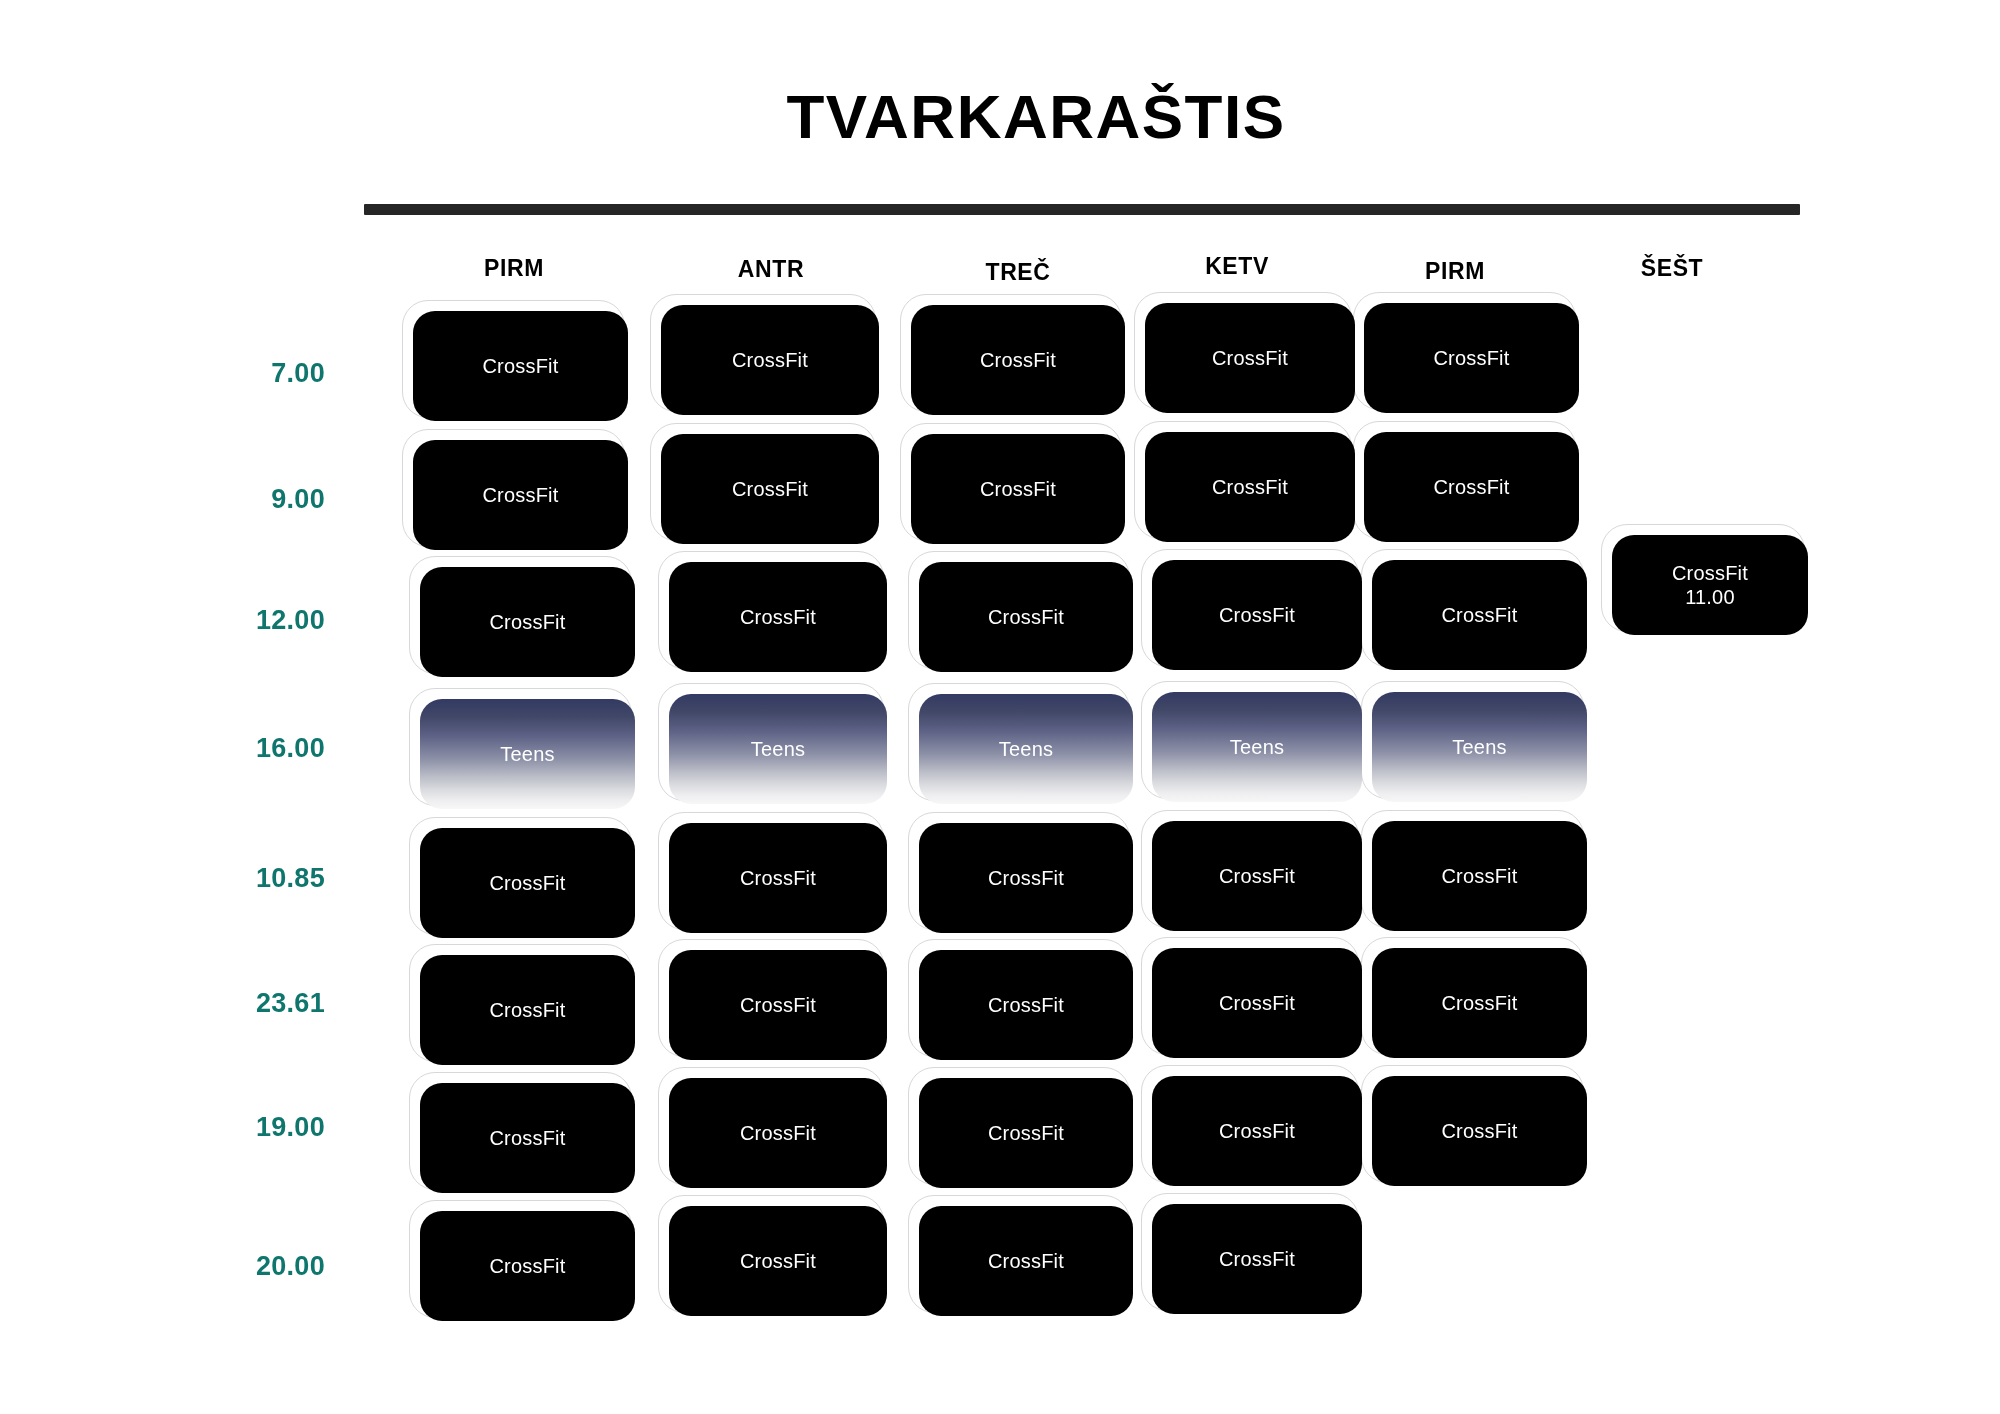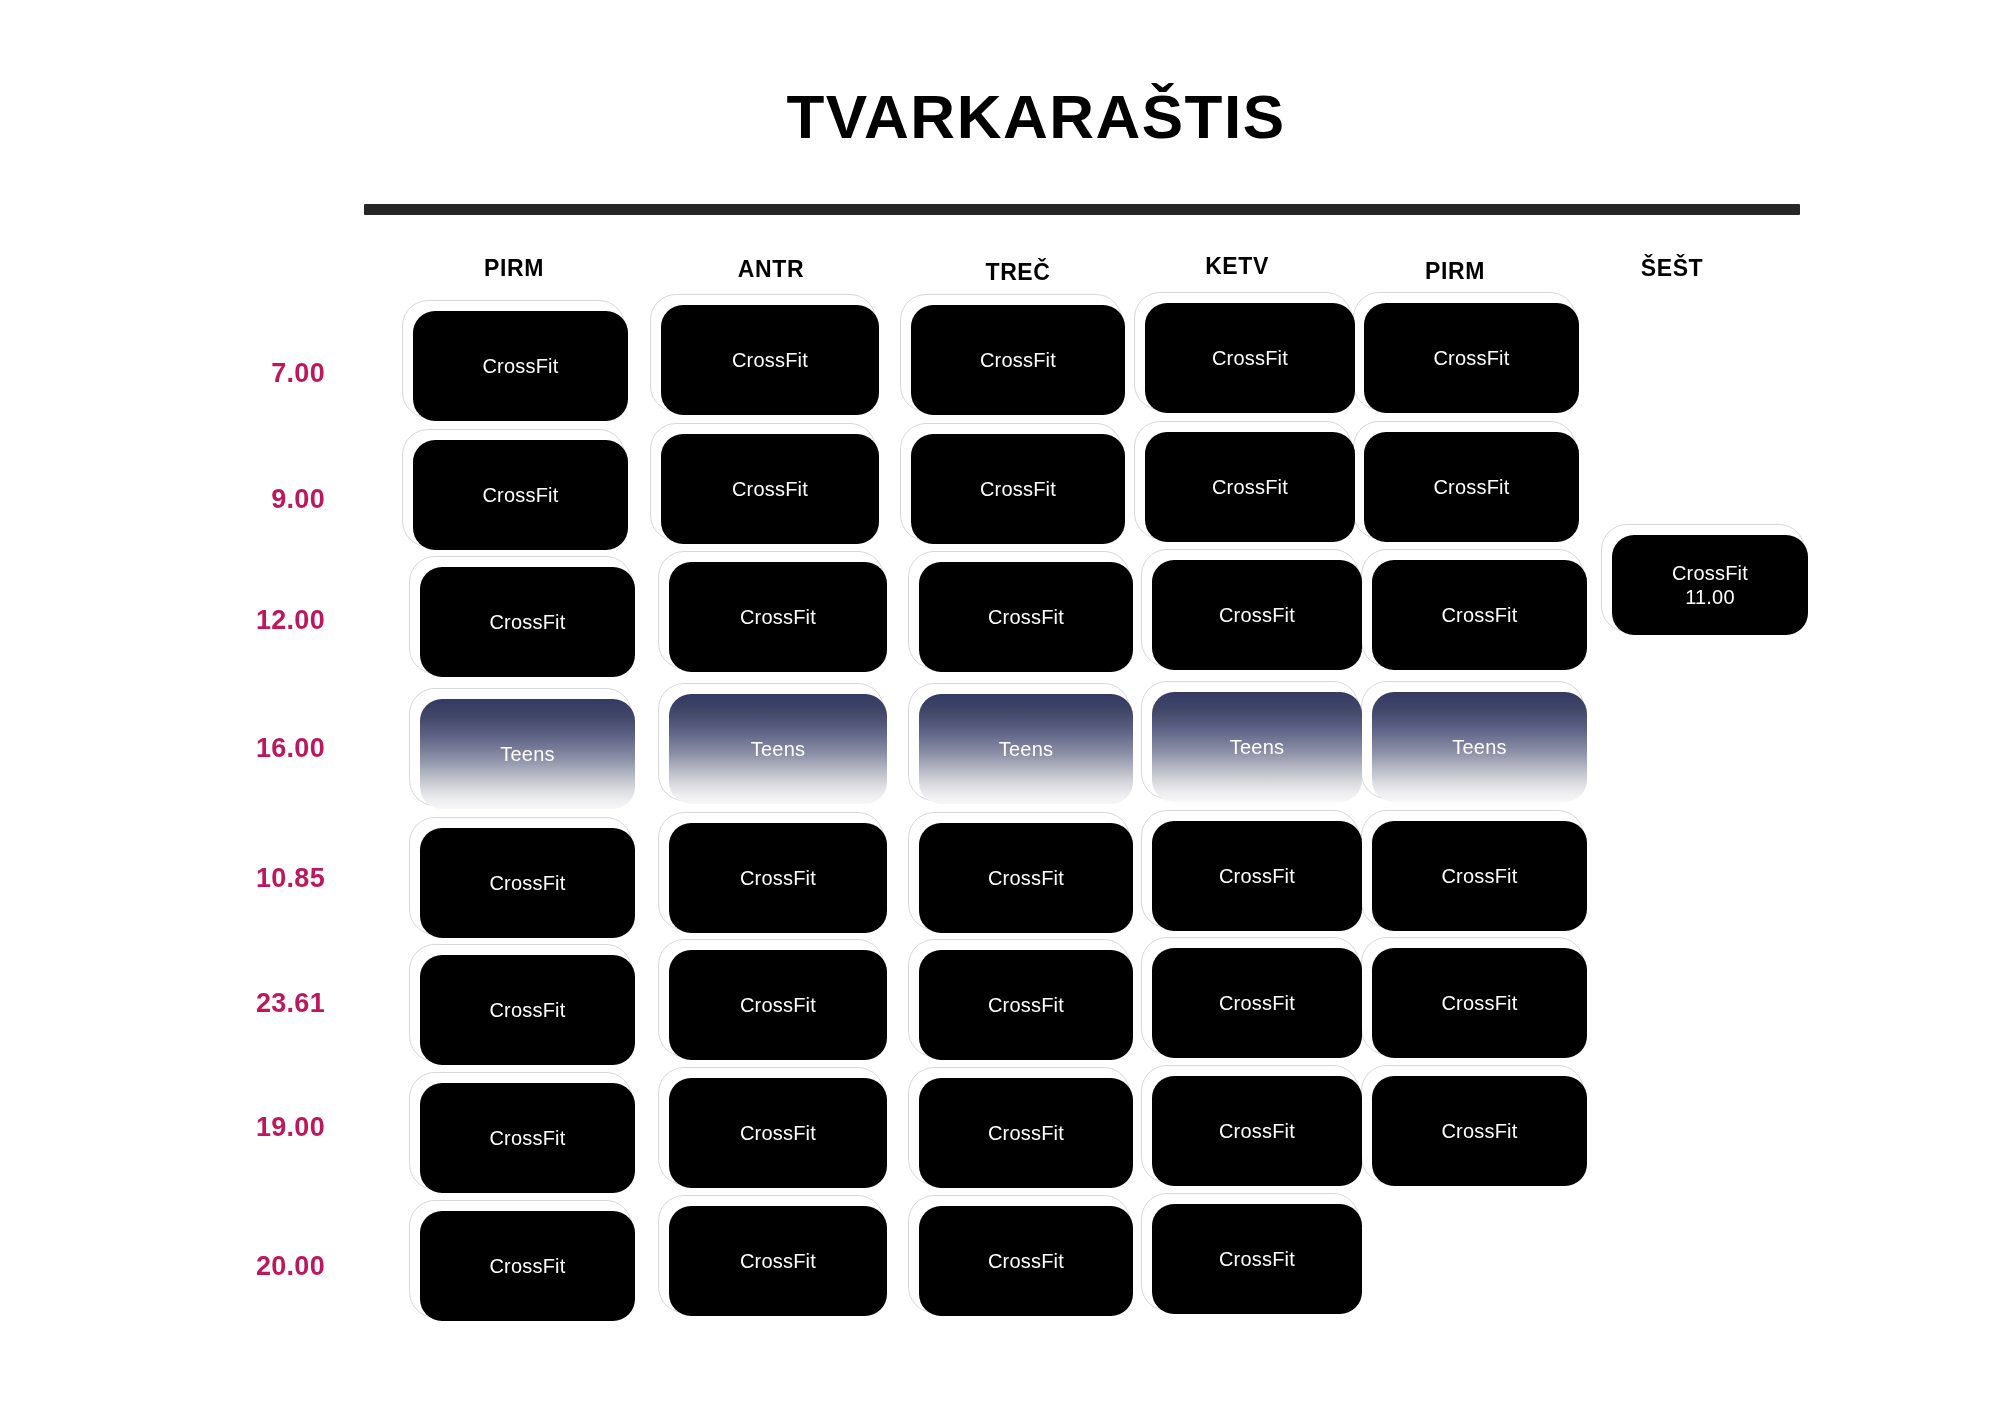--- a/index.html
+++ b/index.html
@@ -69,21 +69,21 @@
     text-align: center;
     white-space: nowrap;
     transform: translateX(-50%);
   }
 
   
   .time-label {
     position: absolute;
     font-size: 27px;
     font-weight: 700;
-    color: #be185d;
+    color: #0f766e;
     letter-spacing: 0.3px;
     white-space: nowrap;
     text-align: right;
     transform: translate(-100%, -50%);
   }
 
   
   .pill {
     position: absolute;
     box-sizing: border-box;

